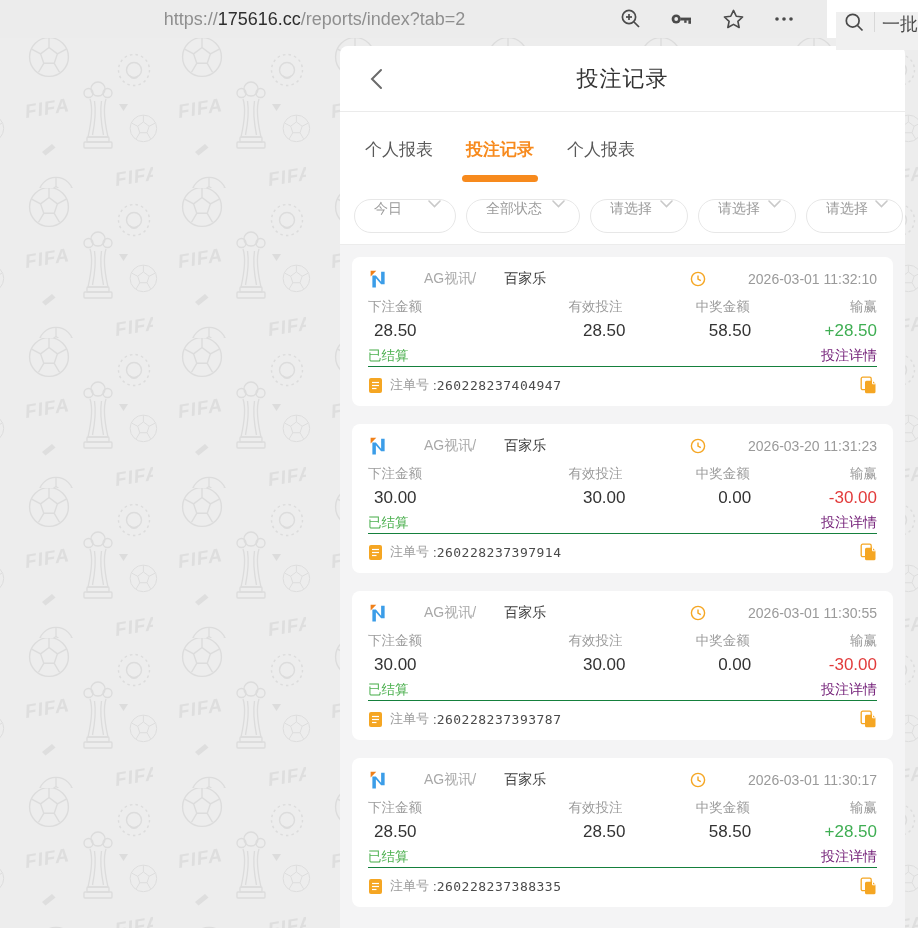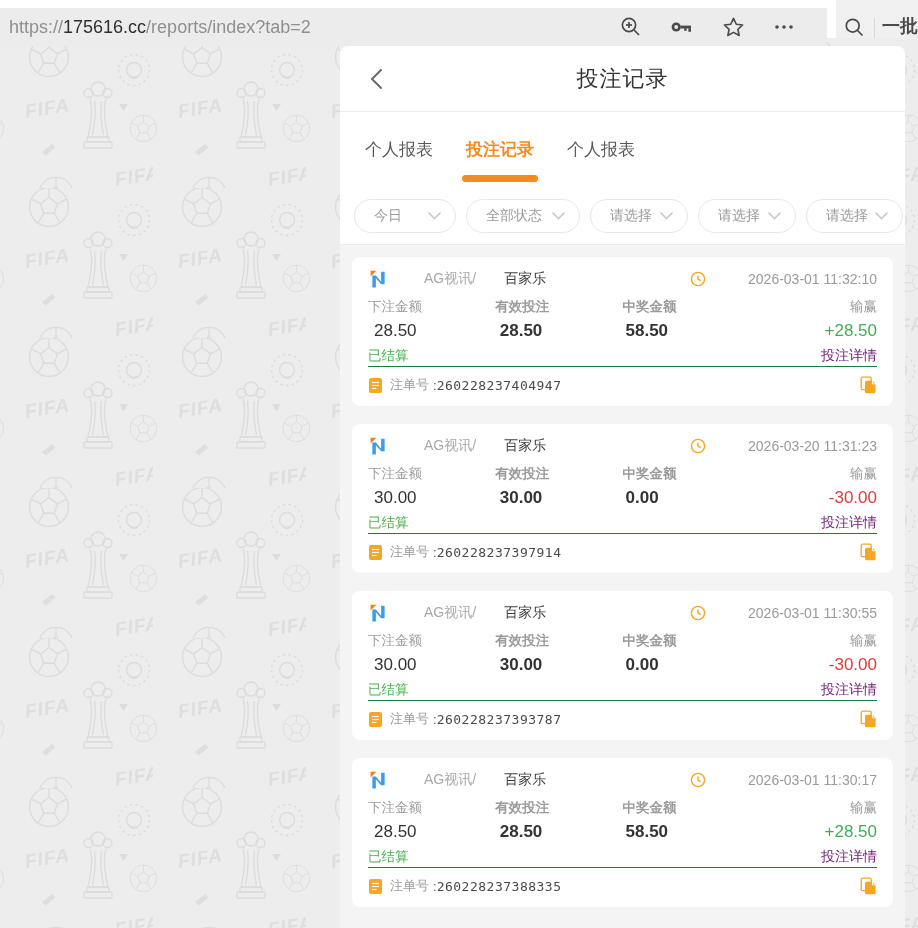--- a/index.html
+++ b/index.html
@@ -5,24 +5,24 @@
   * { margin:0; padding:0; box-sizing:border-box; }
   html,body { width:918px; height:928px; overflow:hidden; }
   body {
     font-family:"Liberation Sans","DejaVu Sans",sans-serif;
     position:relative; background:#ededed; color:#333;
   }
   
   #bg-svg { position:absolute; left:0; top:38px; width:918px; height:890px; z-index:0; }
   
   .topbar { position:absolute; left:0; top:0; width:918px; height:38px; background:#fff; z-index:5; }
-  .tb-main { position:absolute; left:0; top:8px; width:827px; height:38px; background:#ececec;
-             display:flex; align-items:center; }
-  .tb-right { position:absolute; left:836px; top:0; width:82px; height:38px; background:#f0f0f0;
-              display:flex; align-items:flex-end; overflow:hidden;font-weight:bold; }
+  .tb-main { position:absolute; left:0; top:0; width:827px; height:38px; background:#ececec;
+             display:flex; align-items:center;text-align:center; }
+  .tb-right { position:absolute; left:836px; top:12px; width:82px; height:38px; background:#f0f0f0;
+              display:flex; align-items:flex-start; overflow:hidden; }
   .url-box { flex:1; padding-left:9px; font-size:18px; color:#8f8f8f; white-space:nowrap; overflow:hidden; }
   .url-box .dom { color:#2e2e2e; }
   .tb-icons { display:flex; align-items:center; gap:28px; margin-right:32px; }
   .tb-icons svg { display:block; }
   .tb-right .vdiv { width:1px; height:20px; background:#d8d8d8; margin:0 7px 0 9px; }
   .tb-right .s-label { font-size:18px; color:#4a4a4a; white-space:nowrap; }
   
   .panel { position:absolute; left:340px; top:46px; width:565px; height:882px; background:#f4f4f5;
            border-radius:8px 8px 0 0; overflow:hidden; z-index:2; }
   .p-header { height:66px; background:#fff; border-bottom:1px solid #ebebeb;
@@ -31,35 +31,35 @@
               width:24px; height:24px; display:flex; align-items:center; justify-content:center; }
   .p-title { width:100%; text-align:center; font-size:22px; color:#333; font-weight:500; letter-spacing:1px; }
   .p-tabs { height:75px; background:#fff; display:flex; align-items:center; padding:0 25px; gap:33px; }
   .tab { font-size:17px; color:#595959; position:relative; height:100%; display:flex; align-items:center; cursor:pointer; }
   .tab.active { color:#f78a1d; font-weight:bold; }
   .tab.active::after { content:""; position:absolute; left:50%; transform:translateX(-50%);
                        bottom:5px; width:76px; height:7px; border-radius:4px; background:#f78a1d; }
   .p-filters { height:58px; background:#fff; border-bottom:1px solid #ececec;
                display:flex; align-items:center; padding:0 14px; gap:10px; }
   .pill { height:34px; background:#fff; border:1px solid #e7e7e7; border-radius:18px;
-          display:flex; align-items:center; justify-content:space-between; padding:0 14px 0 19px;
+          display:flex; align-items:flex-start; justify-content:space-between; padding:0 14px 0 19px;
           color:#9b9b9b; font-size:14px; cursor:pointer; flex:0 0 auto; }
   .pill-0 { width:102px; } .pill-1 { width:114px; } .pill-2,.pill-3 { width:98px; } .pill-4 { width:97px; }
   .pill svg { margin-left:6px; flex:0 0 auto; }
   
   .p-list { padding:12px; }
   .card { background:#fff; border-radius:8px; padding:11px 16px 12px 16px; margin-bottom:18px; }
   .card-head { display:flex; align-items:center; height:22px;gap:28px; }
   .card-head .prov { font-size:14px; color:#a9a9a9; margin-left:7px; }
   .card-head .game { font-size:14px; color:#3d3d3d; }
   .card-head .spacer { flex:1; }
   .card-head .time { font-size:14px; color:#9a9a9a; margin-left:14px; }
   .cols { display:flex; }
   .cols > span { flex:1; }
-  .cols > span:nth-child(2), .cols > span:nth-child(3) { text-align:left;font-weight:bold; }
+  .cols > span:nth-child(2), .cols > span:nth-child(3) { text-align:right; }
   .cols > span:nth-child(4) { text-align:right; }
   .labels { margin-top:8px; font-size:13.5px; color:#9b9b9b; height:17px; }
   .values { margin-top:6px; font-size:17px; color:#333; height:22px; }
   .values > span:first-child { padding-left:6px; }
   .pos { color:#3fae53; } .neg { color:#e23b3b; }
   .status-row { margin-top:3px; display:flex; align-items:center; height:20px; }
   .status { font-size:13.5px; color:#4cb04f; flex:1; }
   .detail-link { font-size:14px; color:#701a75; cursor:pointer; }
   .order-row { border-top:1px solid #15803d; padding-top:9px;
                display:flex; align-items:center; height:28px; }

